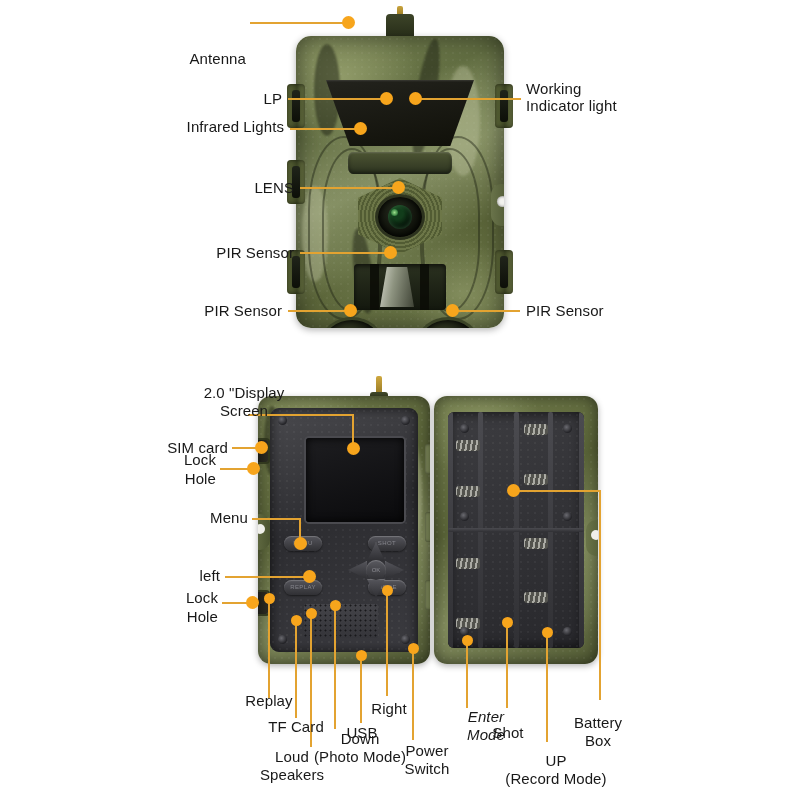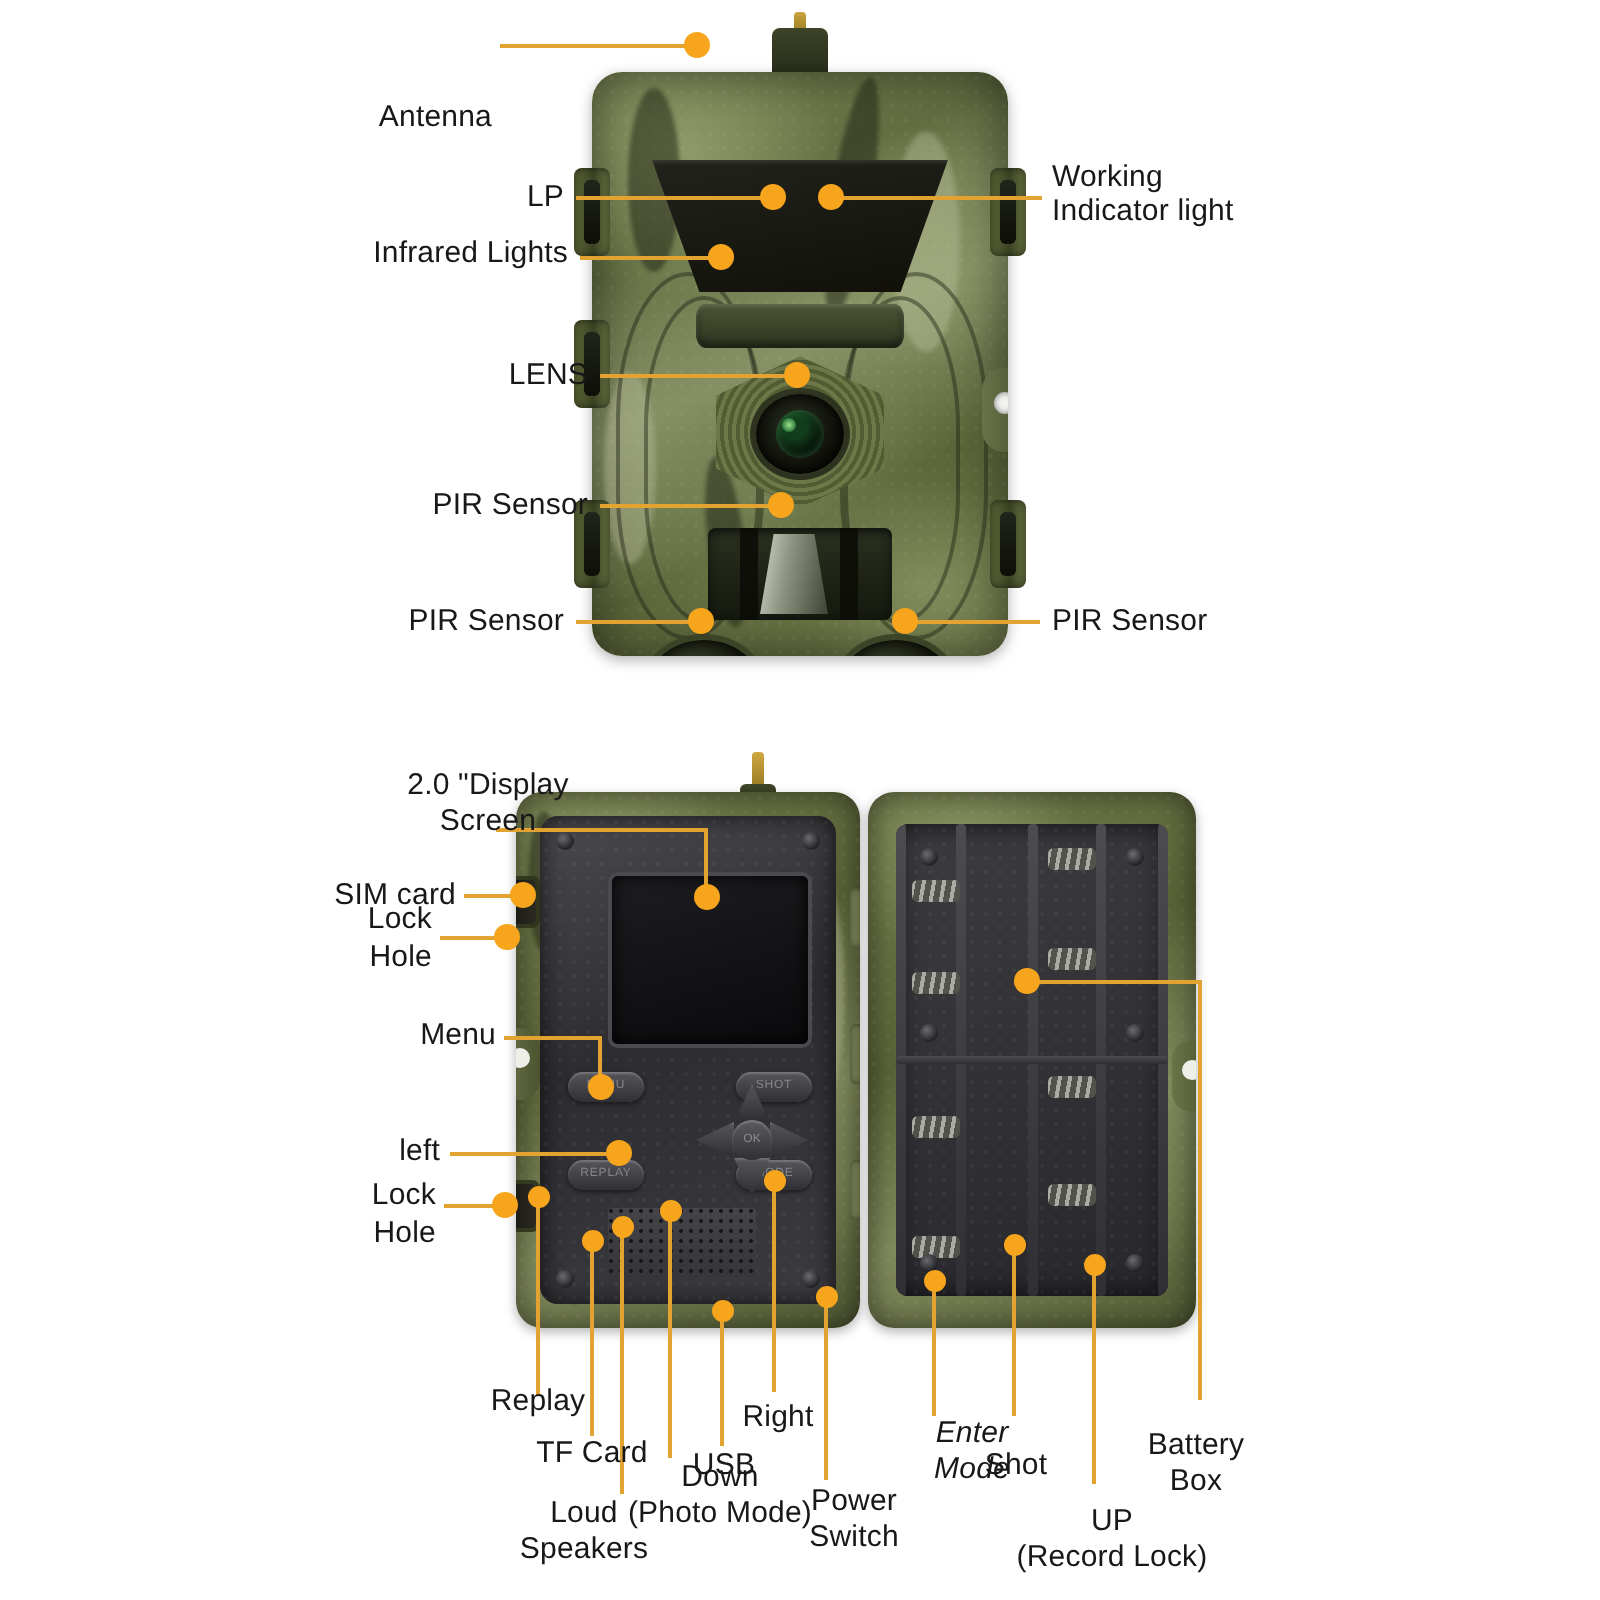--- a/index.html
+++ b/index.html
@@ -492,17 +492,17 @@
   <div class="lbl c" style="left:302px;top:730px;width:116px;line-height:18px;">Down
 (Photo Mode)</div>
   <div class="lbl c" style="left:336px;top:724px;width:52px;">USB</div>
   <div class="lbl c" style="left:360px;top:700px;width:58px;">Right</div>
   <div class="lbl c" style="left:392px;top:742px;width:70px;line-height:18px;">Power
 Switch</div>
   <div class="lbl c" style="left:452px;top:708px;width:68px;line-height:18px;font-style:italic;">Enter
 Mode</div>
   <div class="lbl c" style="left:482px;top:724px;width:52px;">Shot</div>
   <div class="lbl c" style="left:490px;top:752px;width:132px;line-height:18px;">UP
-(Record Lock)</div>
+(Record Mode)</div>
   <div class="lbl c" style="left:556px;top:714px;width:84px;line-height:18px;">Battery
 Box</div>
 
 </div>
 
 </body></html>

